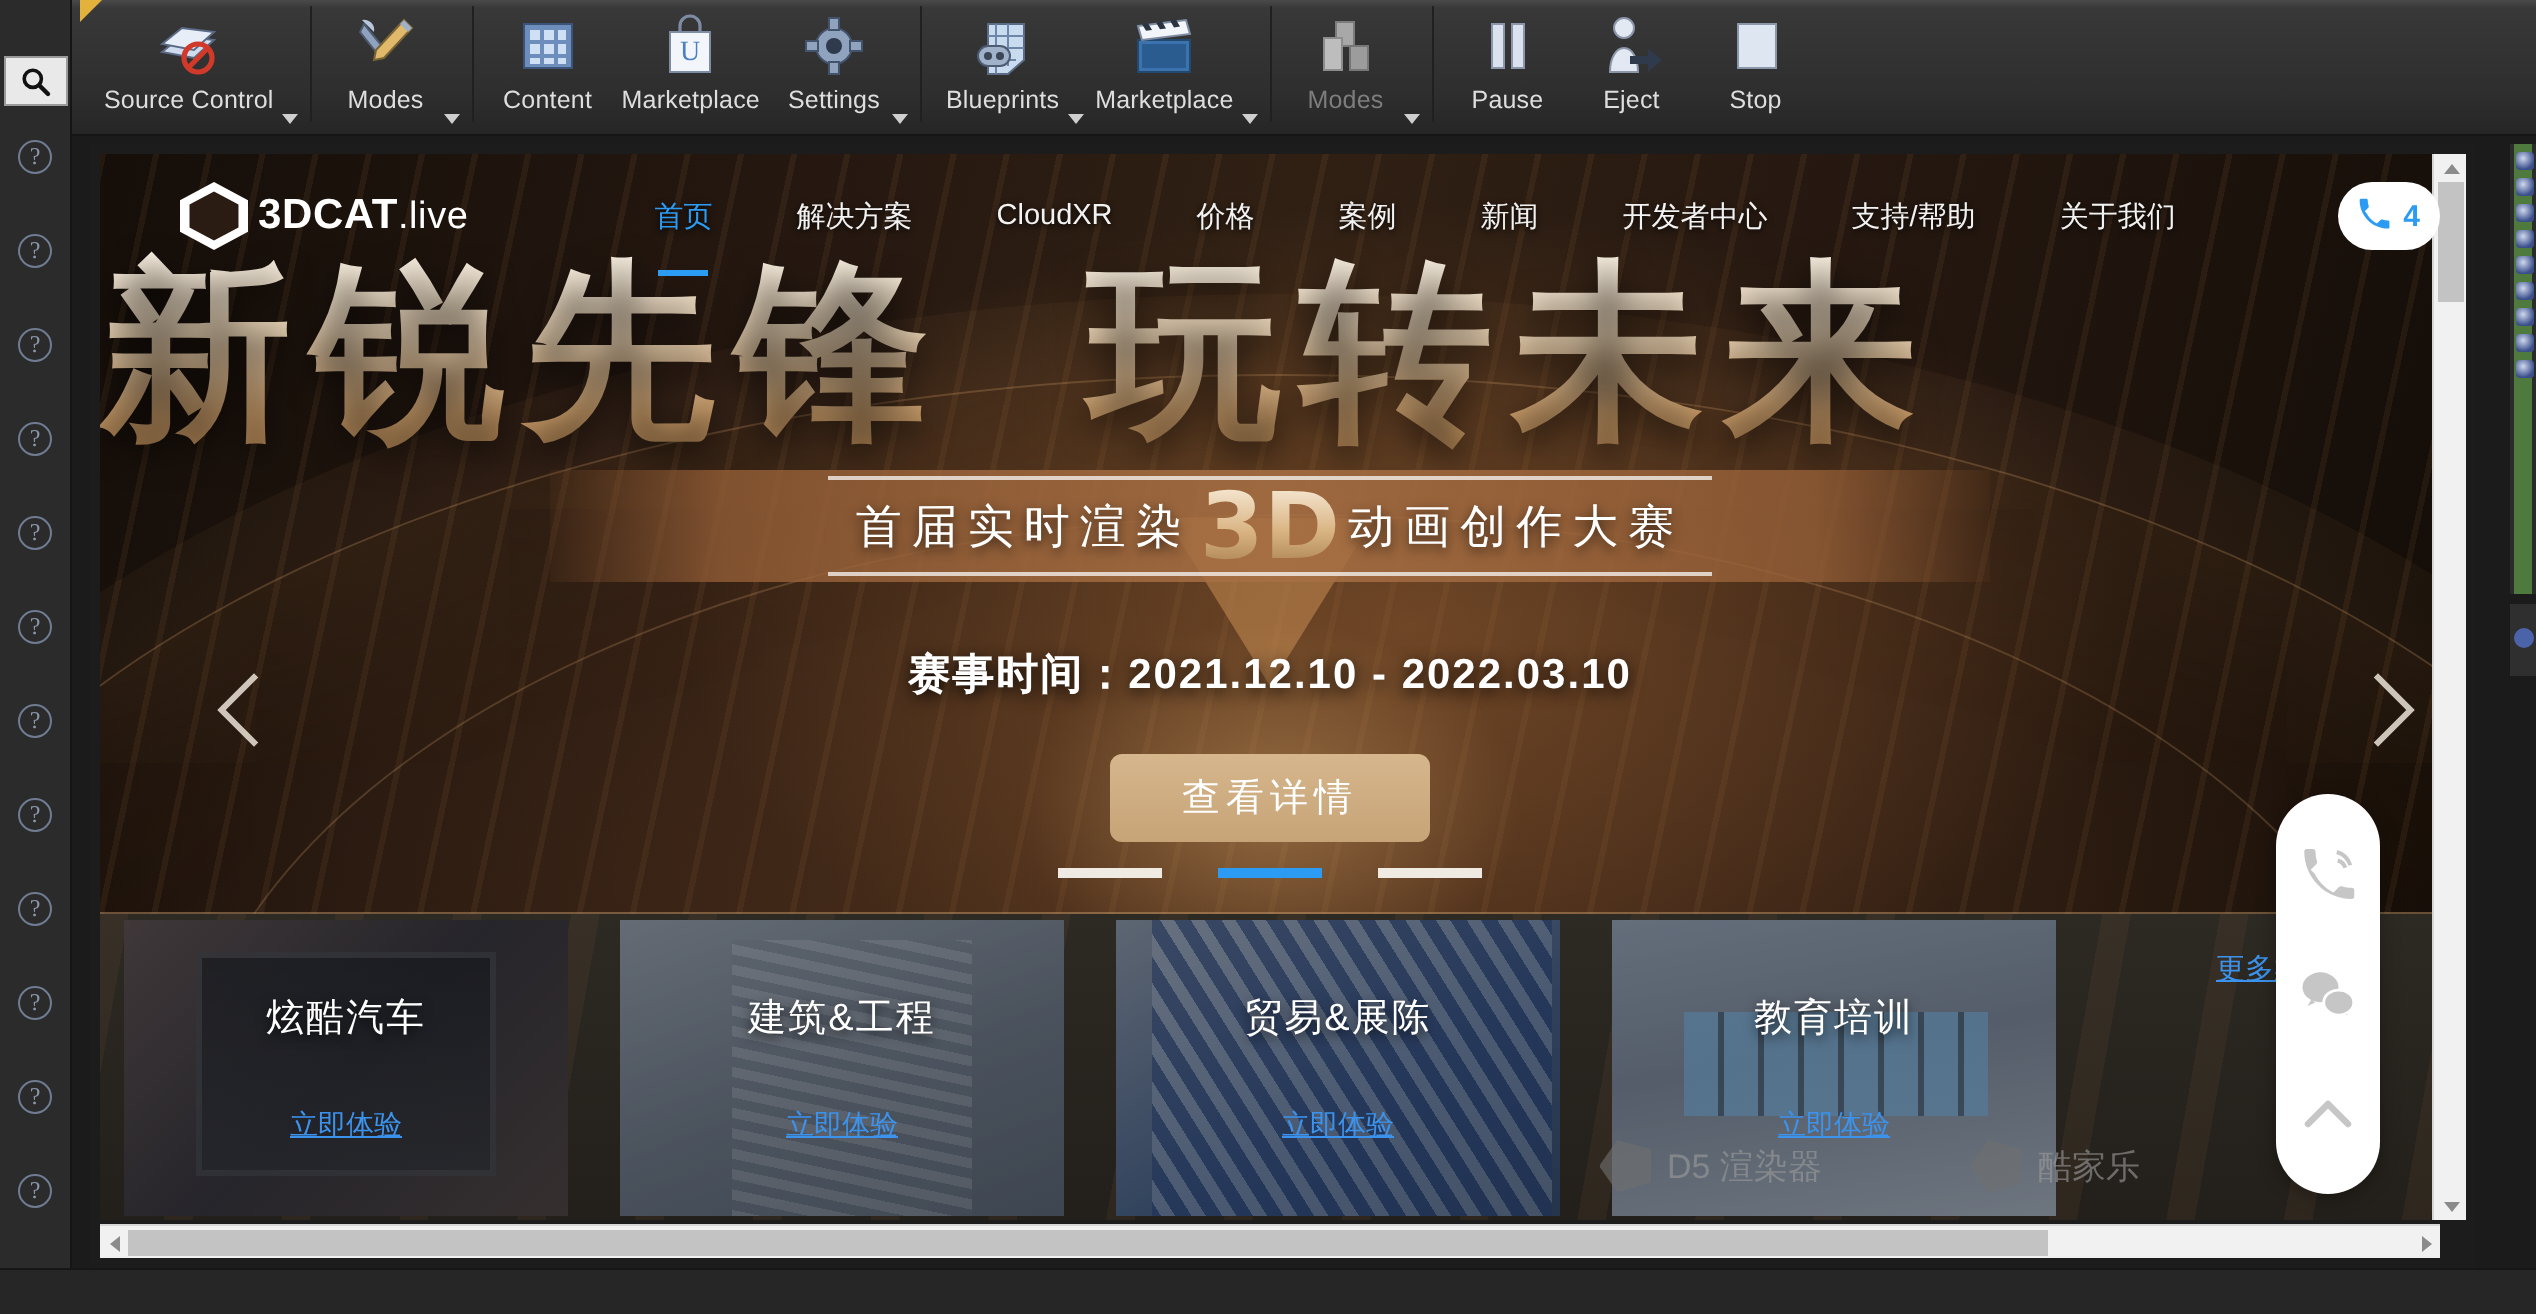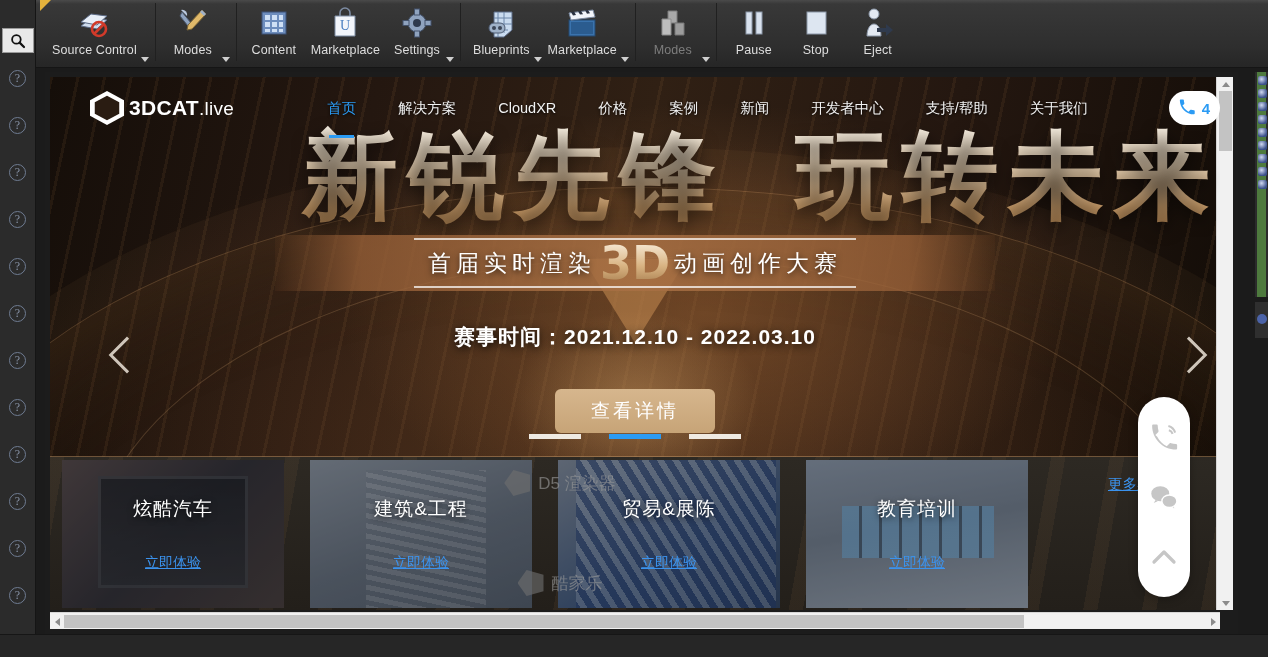--- a/index.html
+++ b/index.html
@@ -122,21 +122,21 @@
   }
   .nav-phone {
     position: absolute; right: 0; top: 14px; height: 34px; display: flex; align-items: center;
     background: #fff; border-radius: 17px; padding: 0 10px 0 8px; gap: 5px;
   }
   .nav-phone .ph { width: 20px; height: 20px; color: #2b9bf4; }
   .nav-phone .num { color: #2b9bf4; font-size: 15px; font-weight: bold; }
 
   
   .hero-title {
-    position: absolute; left: 0; right: 0; top: 36px; text-align: right; z-index: 4;
+    position: absolute; left: 0; right: 0; top: 36px; text-align: left; z-index: 4;
     font-size: 96px; font-weight: bold; letter-spacing: 10px;
     font-family: "DejaVu Sans", sans-serif;
     background: linear-gradient(#fdf6ea 8%, #e4cdae 42%, #c69a68 72%, #8e6336 100%);
     -webkit-background-clip: text; background-clip: text; color: transparent;
     text-shadow: 0 6px 16px rgba(0,0,0,.55);
     white-space: nowrap;
   }
   .hero-title .gap { display: inline-block; width: 70px; }
 
   .hero-ribbon {
@@ -163,21 +163,20 @@
     color: #fff; font-size: 21px; font-weight: bold; letter-spacing: 1px;
     text-shadow: 0 2px 8px rgba(0,0,0,.85);
   }
   .hero-btn {
     position: absolute; left: 50%; transform: translateX(-50%); top: 300px; z-index: 5;
     width: 160px; height: 44px; border-radius: 6px;
     background: linear-gradient(#d6b68d, #c7a477);
     color: #fff; font-size: 19px; letter-spacing: 3px;
     display: flex; align-items: center; justify-content: center; cursor: pointer; border: none;
     font-family: "Liberation Sans", sans-serif;
-    margin-top: 12px;
   }
   .car-arrow {
     position: absolute; top: 250px; z-index: 6; width: 42px; height: 56px; cursor: pointer;
     display: flex; align-items: center; justify-content: center;
   }
   .car-arrow.left { left: 56px; }
   .car-arrow.right { right: 10px; }
   .car-arrow span {
     display: block; width: 26px; height: 26px; border-top: 3px solid rgba(236,228,216,.85); border-left: 3px solid rgba(236,228,216,.85);
   }
@@ -210,21 +209,21 @@
   .c3 { background: linear-gradient(150deg,#8e99a6,#3f5a80 60%,#2e4463); }
   .c4 { background: linear-gradient(170deg,#9aa7b5,#7e8a96 45%,#aab4bd); }
   .c-sprite { position: absolute; opacity: .75; }
   .c1 .c-sprite { left: 36px; top: 16px; width: 150px; height: 112px; background: linear-gradient(#171717,#2b2b2b); border: 3px solid #444; }
   .c2 .c-sprite { left: 56px; top: 10px; width: 120px; height: 140px; background: repeating-linear-gradient(12deg, rgba(255,255,255,.28) 0 5px, rgba(120,130,140,.25) 5px 10px); }
   .c3 .c-sprite { left: 18px; top: -6px; width: 200px; height: 160px; background: repeating-linear-gradient(58deg, rgba(30,60,120,.7) 0 7px, rgba(200,215,235,.45) 7px 13px); }
   .c4 .c-sprite { left: 36px; top: 46px; width: 152px; height: 52px; background: repeating-linear-gradient(90deg, #7fbbe6 0 17px, #3d5467 17px 20px); }
   .more-link {
     position: absolute; right: 54px; top: 18px; color: #3b93ee; font-size: 14.5px; text-decoration: underline; cursor: pointer;
   }
-  .partners { position: absolute; left: 0; right: 0; bottom: 14px; display: flex; align-items: center; gap: 74px; justify-content: flex-end; padding-right: 150px; flex-direction: column; }
+  .partners { position: absolute; left: 0; right: 0; bottom: 14px; display: flex; align-items: center; gap: 74px; justify-content: flex-end; padding-right: 150px; }
   .partner { display: flex; align-items: center; gap: 8px; color: #9a9a9a; font-size: 17px; opacity: .62; }
   .partner .pmark { width: 26px; height: 26px; background: #6f6f6f; border-radius: 4px; clip-path: polygon(0 50%, 35% 0, 100% 18%, 100% 82%, 35% 100%); }
 
   
   .side-widget {
     position: absolute; right: 30px; top: 320px; width: 52px; height: 200px;
     background: #fff; border-radius: 26px; z-index: 9;
     display: flex; flex-direction: column; align-items: center; justify-content: space-around; padding: 10px 0;
     box-shadow: 0 2px 10px rgba(0,0,0,.3);
   }
@@ -439,36 +438,36 @@
                   <rect x="19" y="6" width="6" height="22" fill="#d9e2ee" stroke="#8b97a8"></rect>
                 </svg>
               </div>
               <div class="tb-lbl">Pause</div>
             </div>
           </div>
           <div class="tb-item-wrap">
             <div class="tb-item">
               <div class="tb-ico">
                 <svg width="34" height="34" viewBox="0 0 34 34">
-                  <rect x="8" y="6" width="19" height="22" fill="#dde6f1" stroke="#8b97a8"></rect>
-                </svg>
-              </div>
-              <div class="tb-lbl">Stop</div>
-            </div>
-          </div>
-          <div class="tb-item-wrap">
-            <div class="tb-item">
-              <div class="tb-ico">
-                <svg width="34" height="34" viewBox="0 0 34 34">
                   <circle cx="13" cy="8" r="5" fill="#e3e9f2" stroke="#8b97a8"></circle>
                   <path d="M6 30c0-7 3-12 7-12s7 5 7 12z" fill="#e3e9f2" stroke="#8b97a8"></path>
                   <path d="M16 22h9v-4l7 6-7 6v-4h-9z" fill="#2f3a4d"></path>
                 </svg>
               </div>
               <div class="tb-lbl">Eject</div>
+            </div>
+          </div>
+          <div class="tb-item-wrap">
+            <div class="tb-item">
+              <div class="tb-ico">
+                <svg width="34" height="34" viewBox="0 0 34 34">
+                  <rect x="8" y="6" width="19" height="22" fill="#dde6f1" stroke="#8b97a8"></rect>
+                </svg>
+              </div>
+              <div class="tb-lbl">Stop</div>
             </div>
           </div>
         </div>
       </div>
   </div>
 
   <div class="left-strip">
     <div class="left-search">
       <svg width="16" height="16" viewBox="0 0 16 16" aria-hidden="true">
         <circle cx="6.4" cy="6.4" r="4.3" fill="none" stroke="#111" stroke-width="1.8"></circle>

